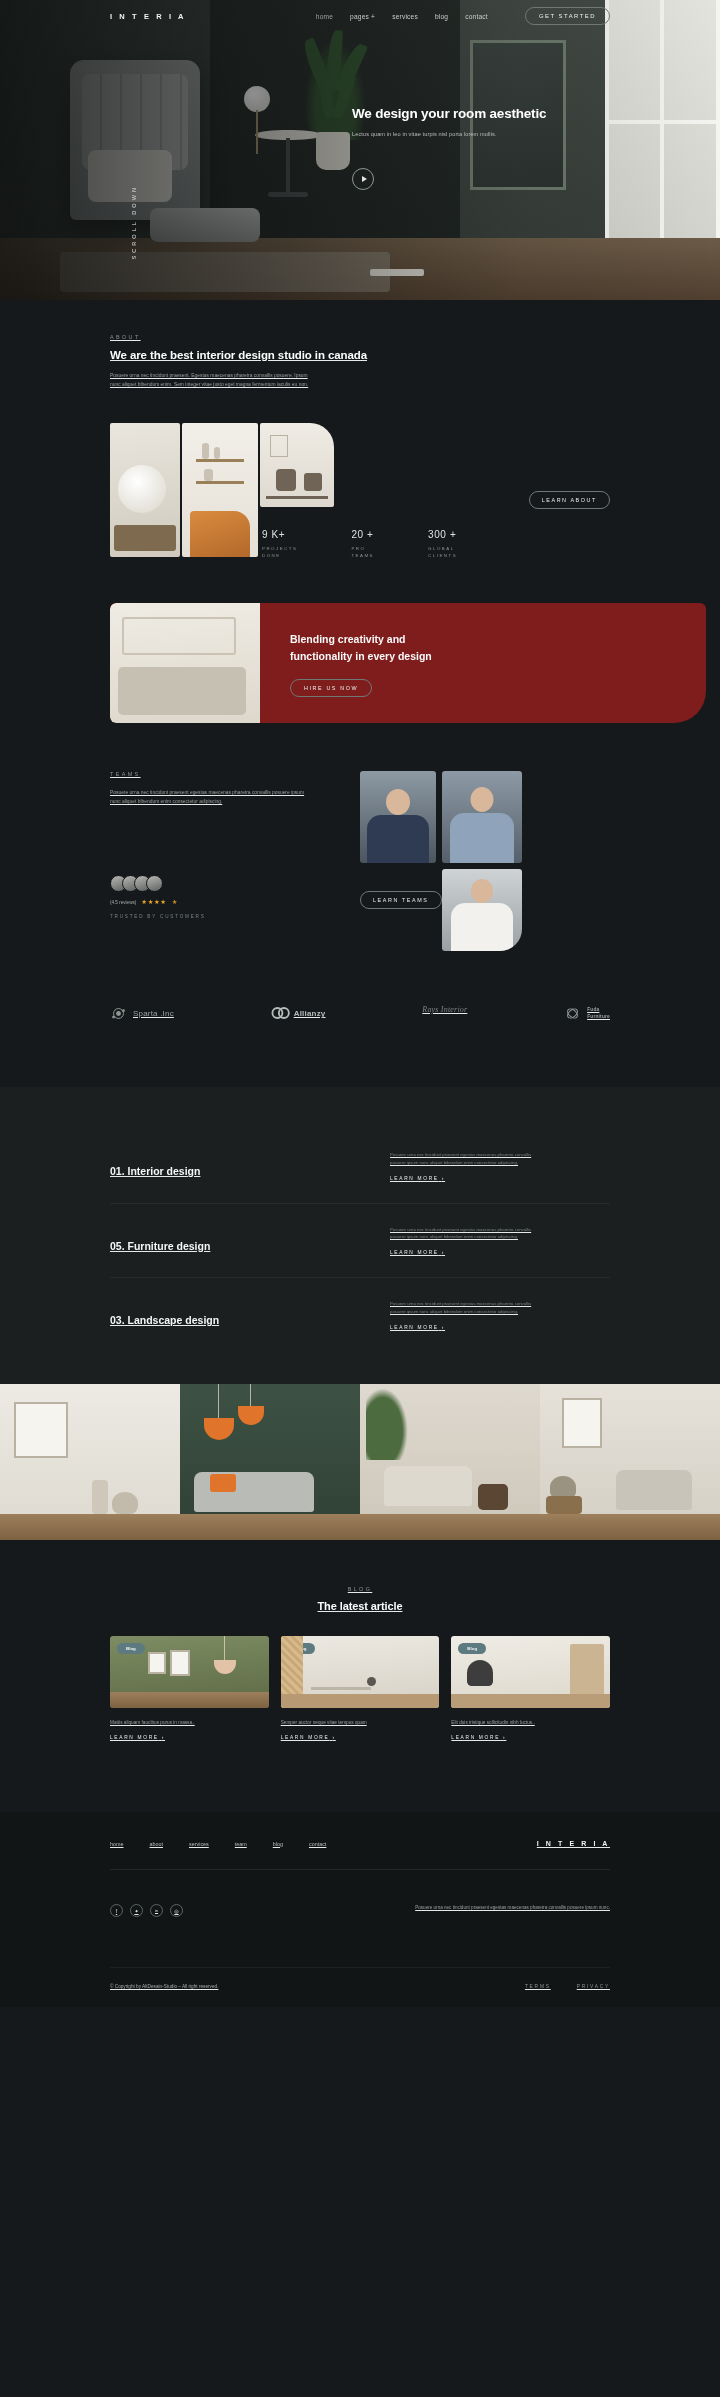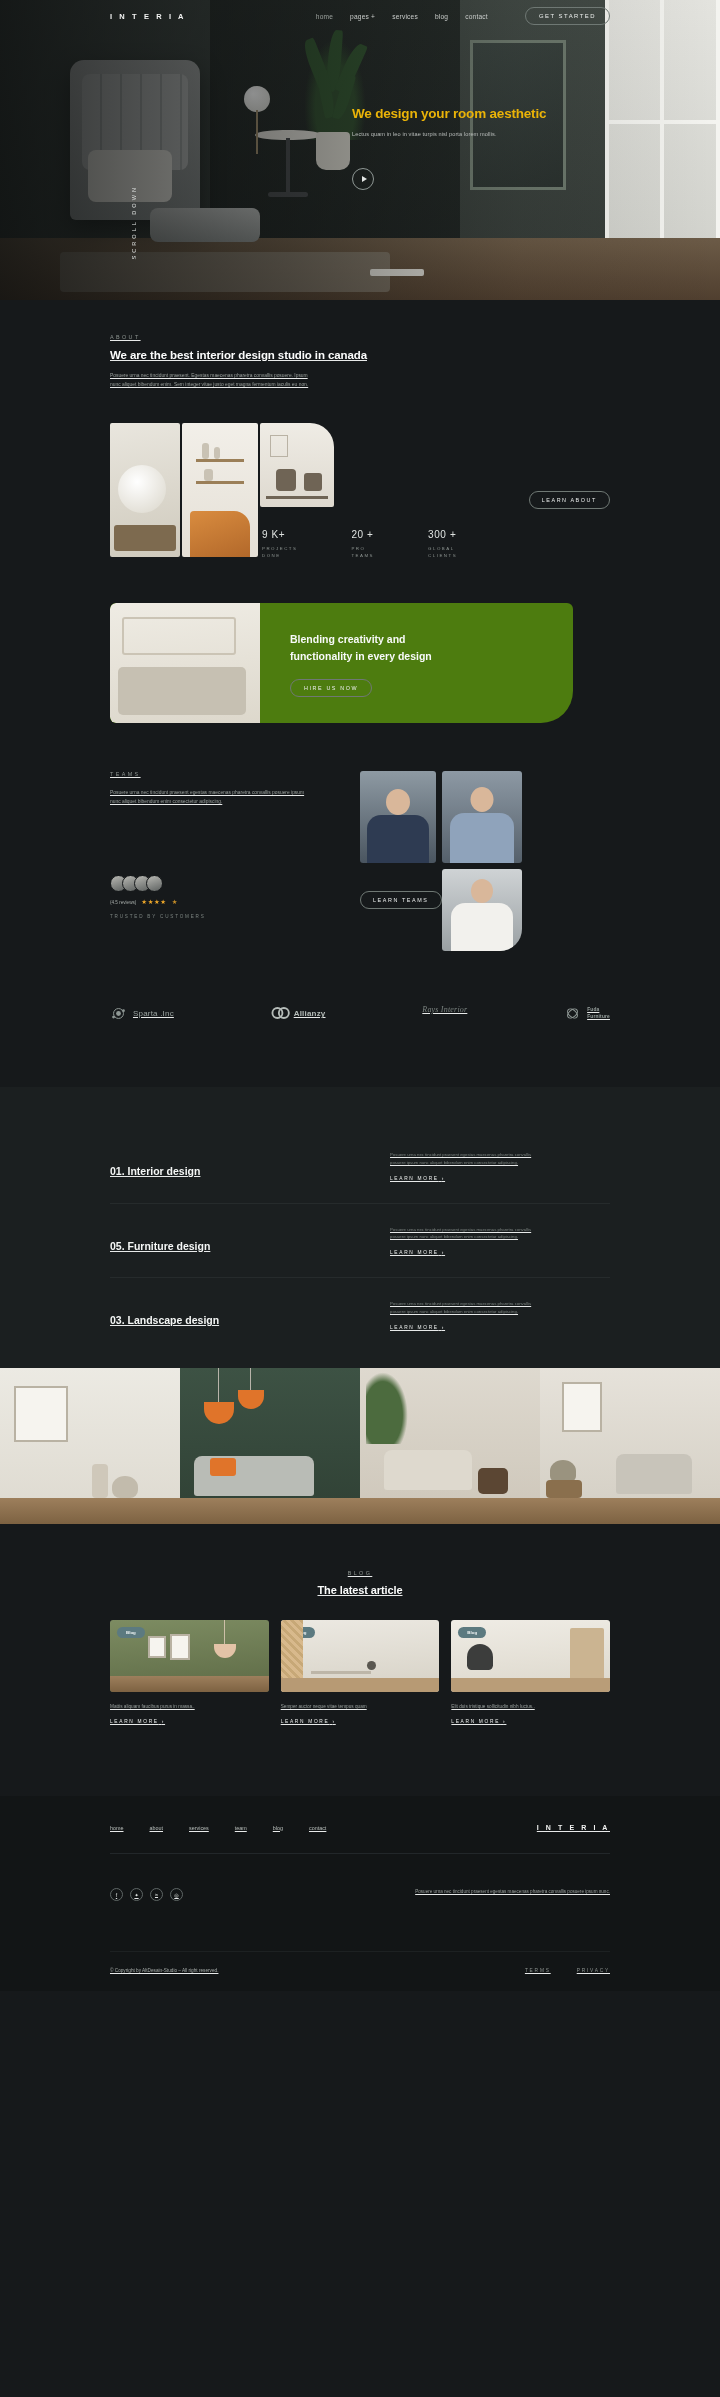--- a/index.html
+++ b/index.html
@@ -64,21 +64,21 @@
     display:flex; align-items:center; z-index:6; }
   .brand { margin-left:110px; font-size:7.5px; letter-spacing:2.6px; color:#f2f3f2; font-weight:700; }
   .navlinks { margin-left:auto; display:flex; align-items:center; gap:17px; }
   .navlinks a { font-size:6.6px; color:#c9ccca; text-decoration:none; letter-spacing:.2px; }
   .navlinks a.active { color:#9aa09c; }
   .btn-start { margin-left:20px; margin-right:110px; border:1px solid #6f7874;
     border-radius:20px; padding:5px 13px; font-size:5.9px; letter-spacing:1.5px;
     color:#eceeed; white-space:nowrap; }
 
   .hero-copy { position:absolute; left:352px; top:106px; z-index:5; width:320px; }
-  .hero-title { font-size:13.5px; font-weight:700; color:#eab308; letter-spacing:-.2px; }
+  .hero-title { font-size:13.5px; font-weight:700; color:#ffffff; letter-spacing:-.2px; }
   .hero-sub { margin-top:10px; font-size:5.6px; color:#b9bdbb; letter-spacing:.1px; }
   .playbtn { position:absolute; left:352px; top:168px; width:22px; height:22px;
     border:1px solid #8e9794; border-radius:50%; display:flex; align-items:center;
     justify-content:center; z-index:5; }
   .playbtn span { width:0; height:0; border-left:5px solid #e4e7e5;
     border-top:3.4px solid transparent; border-bottom:3.4px solid transparent; margin-left:2px; }
   .scrolldown { position:absolute; left:131px; top:185px; z-index:5;
     writing-mode:vertical-rl; transform:rotate(180deg);
     font-size:5.6px; letter-spacing:3px; color:#dfe2e0; }
 
@@ -114,22 +114,22 @@
     border:1.4px solid #b9b2a4; }
   .learn-about { position:absolute; right:0; top:68px; border:1px solid #6f7874;
     border-radius:20px; padding:5px 12px; font-size:5.4px; letter-spacing:1.6px; color:#eceeed; }
 
   .stats { position:absolute; left:152px; top:106px; display:flex; gap:54px; }
   .stat-num { font-size:10px; color:#dfe3e1; letter-spacing:.6px; font-weight:400; }
   .stat-lbl { margin-top:5px; font-size:4.4px; letter-spacing:1.5px; color:#8d9491; line-height:1.6; }
 
   
   .cta { margin-top:46px; position:relative; height:120px; }
-  .cta-inner { position:absolute; left:0; top:0; width:463px; height:100%;
-    background:#4d7c0f; border-radius:6px 6px 32px 6px; overflow:hidden; }
+  .cta-inner { position:absolute; left:0; top:0; width:596px; height:100%;
+    background:#7f1d1d; border-radius:6px 6px 32px 6px; overflow:hidden; }
   .cta-img { position:absolute; left:0; top:0; width:150px; height:100%;
     background:linear-gradient(175deg,#efece4,#ddd8cc); border-radius:6px 0 0 6px; }
   .cta-img:before { content:""; position:absolute; left:12px; top:14px; width:110px; height:34px;
     border:2px solid #cbc4b5; border-radius:3px; }
   .cta-img:after { content:""; position:absolute; left:8px; bottom:8px; width:128px; height:48px;
     background:#c6c0b2; border-radius:5px; }
   .cta-copy { position:absolute; left:180px; top:28px; }
   .cta-copy h3 { font-size:10.5px; font-weight:700; line-height:1.62; color:#f8faf9; }
   .btn-hire { margin-top:14px; display:inline-block; border:1px solid #6f7874;
     border-radius:20px; padding:5px 13px; font-size:5.4px; letter-spacing:1.6px; color:#eceeed; }
@@ -164,21 +164,21 @@
   
   .logos { margin-top:54px; height:46px; display:flex; align-items:flex-start;
     justify-content:space-between; }
   .logo { display:flex; align-items:center; gap:6px; color:#9aa3a0; }
   .logo .mark { width:17px; height:17px; }
   .logo .lname { font-size:8px; letter-spacing:.2px; }
   .logo.script .lname { font-family:"Liberation Serif", serif; font-style:italic; font-size:8px; }
   .logo .lname.small { font-size:4.8px; line-height:1.35; }
 
   
-  .services { background:#1b1f20; margin-top:36px; padding:42px 0 16px; }
+  .services { background:#1b1f20; margin-top:36px; padding:42px 0 32px; }
   .srow { display:flex; align-items:flex-start; padding:22px 0; position:relative; }
   .srow + .srow { border-top:1px solid #262b2c; }
   .stitle { font-size:10.5px; font-weight:700; color:#f5f7f6; width:280px; padding-top:14px; }
   .sdesc { width:148px; }
   .sdesc .ptxt { font-size:4.3px; line-height:1.8; color:#7e8582; }
   .slearn { margin-top:9px; font-size:4.8px; letter-spacing:1.7px; color:#eceeed; }
 
   
   .strip { display:flex; height:156px; }
   .sc { flex:1; position:relative; overflow:hidden; }

